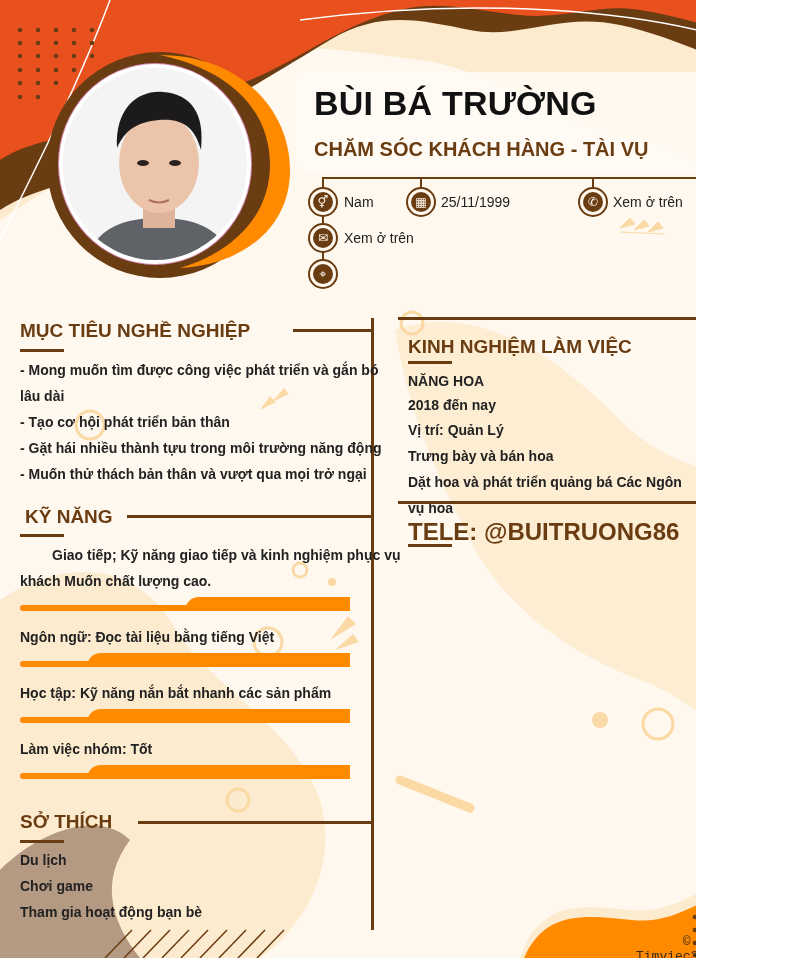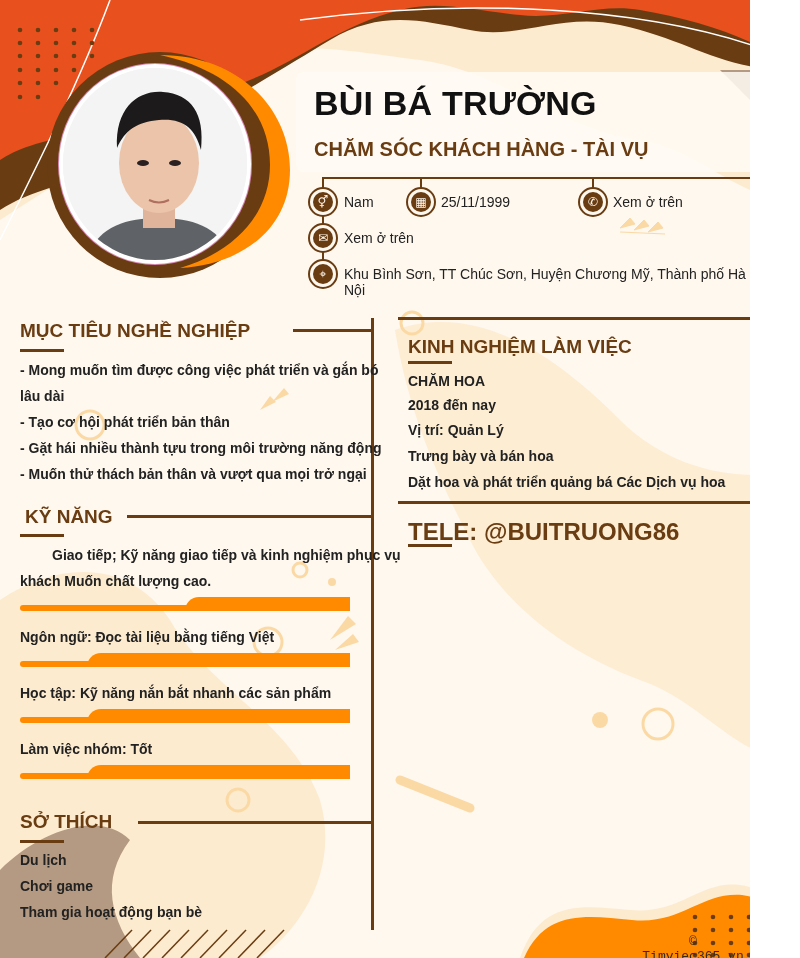--- a/index.html
+++ b/index.html
@@ -1,18 +1,18 @@
 <!DOCTYPE html>
 <html><head>
 <meta charset="utf-8">
 <style>
   * { box-sizing: border-box; margin: 0; padding: 0; }
   html, body { width: 800px; height: 958px; overflow: hidden; background: #ffffff; }
   body { font-family: "Liberation Sans", "DejaVu Sans", sans-serif; color: #111; }
-  .page { position: relative; width: 750px; height: 958px; background: #fff8ee; overflow: hidden; }
+  .page { position: relative; width: 696px; height: 958px; background: #fff8ee; overflow: hidden; }
   .bg { position: absolute; inset: 0; pointer-events: none; }
 
   
   .photo-wrap { position: absolute; left: 55px; top: 58px; width: 200px; height: 212px; }
   .photo { position: absolute; left: 4px; top: 6px; width: 192px; height: 200px; border-radius: 50%; background: #f3f3f3; border: 4px solid #fff; box-shadow: 0 0 0 1px #d88ab0; overflow: hidden; }
 
   
   .name-card { position: absolute; left: 296px; top: 72px; width: 496px; height: 100px; background: rgba(255,252,245,0.85); border-radius: 8px; }
   .name { position: absolute; left: 314px; top: 84px; font-size: 34px; font-weight: bold; color: #111; letter-spacing: 0.2px; }
   .role { position: absolute; left: 314px; top: 138px; font-size: 20px; font-weight: bold; color: #6a3c12; }
@@ -185,21 +185,20 @@
   <div class="info-text" style="left:613px; top:194px;">Xem ở trên</div>
 
   <div class="info-icon" style="left:308px; top:223px;">
       <div class="inner">✉</div>
     </div>
   <div class="info-text" style="left:344px; top:230px;">Xem ở trên</div>
 
   <div class="info-icon" style="left:308px; top:259px;">
       <div class="inner">⌖</div>
     </div>
-  <div class="info-text" style="left:344px; top:266px;">Khu Bình Sơn, TT Chúc Sơn, Huyện Chương Mỹ, Thành phố Hà Nội</div>
 
   <div class="vrule" style="left:371px; top:318px; height:612px;"></div>
 
   <div class="sec-title" style="left:20px; top:320px;">MỤC TIÊU NGHỀ NGHIỆP</div>
   <div class="sec-underline" style="left:20px; top:349px;"></div>
   <div class="rule" style="left:293px; top:329px; width:80px;"></div>
   <div class="text" style="left:20px; top:357px;">- Mong muốn tìm được công việc phát triển và gắn bó</div>
   <div class="text" style="left:20px; top:383px;">lâu dài</div>
   <div class="text" style="left:20px; top:409px;">- Tạo cơ hội phát triển bản thân</div>
   <div class="text" style="left:20px; top:435px;">- Gặt hái nhiều thành tựu trong môi trường năng động</div>
@@ -237,24 +236,24 @@
   <div class="sec-title" style="left:20px; top:811px;">SỞ THÍCH</div>
   <div class="sec-underline" style="left:20px; top:840px;"></div>
   <div class="rule" style="left:138px; top:821px; width:235px;"></div>
   <div class="text" style="left:20px; top:847px;">Du lịch</div>
   <div class="text" style="left:20px; top:873px;">Chơi game</div>
   <div class="text" style="left:20px; top:899px;">Tham gia hoạt động bạn bè</div>
 
   <div class="rule" style="left:398px; top:317px; width:356px;"></div>
   <div class="sec-title" style="left:408px; top:336px;">KINH NGHIỆM LÀM VIỆC</div>
   <div class="sec-underline" style="left:408px; top:361px;"></div>
-  <div class="text bold" style="left:408px; top:368px;">CHĂM HOA</div>
+  <div class="text bold" style="left:408px; top:368px;">NĂNG HOA</div>
   <div class="text" style="left:408px; top:392px;">2018 đến nay</div>
   <div class="text" style="left:408px; top:417px;">Vị trí: Quản Lý</div>
   <div class="text" style="left:408px; top:443px;">Trưng bày và bán hoa</div>
-  <div class="text" style="left:408px; top:469px;">Dặt hoa và phát triển quảng bá Các Dịch vụ hoa</div>
+  <div class="text" style="left:408px; top:469px;">Dặt hoa và phát triển quảng bá Các Ngôn vụ hoa</div>
   <div class="rule" style="left:398px; top:501px; width:356px;"></div>
 
   <div class="tele">TELE: @BUITRUONG86</div>
   <div class="sec-underline" style="left:408px; top:544px;"></div>
 
   <div class="watermark">© Timviec365.vn</div>
 </div>
 
 </body></html>

